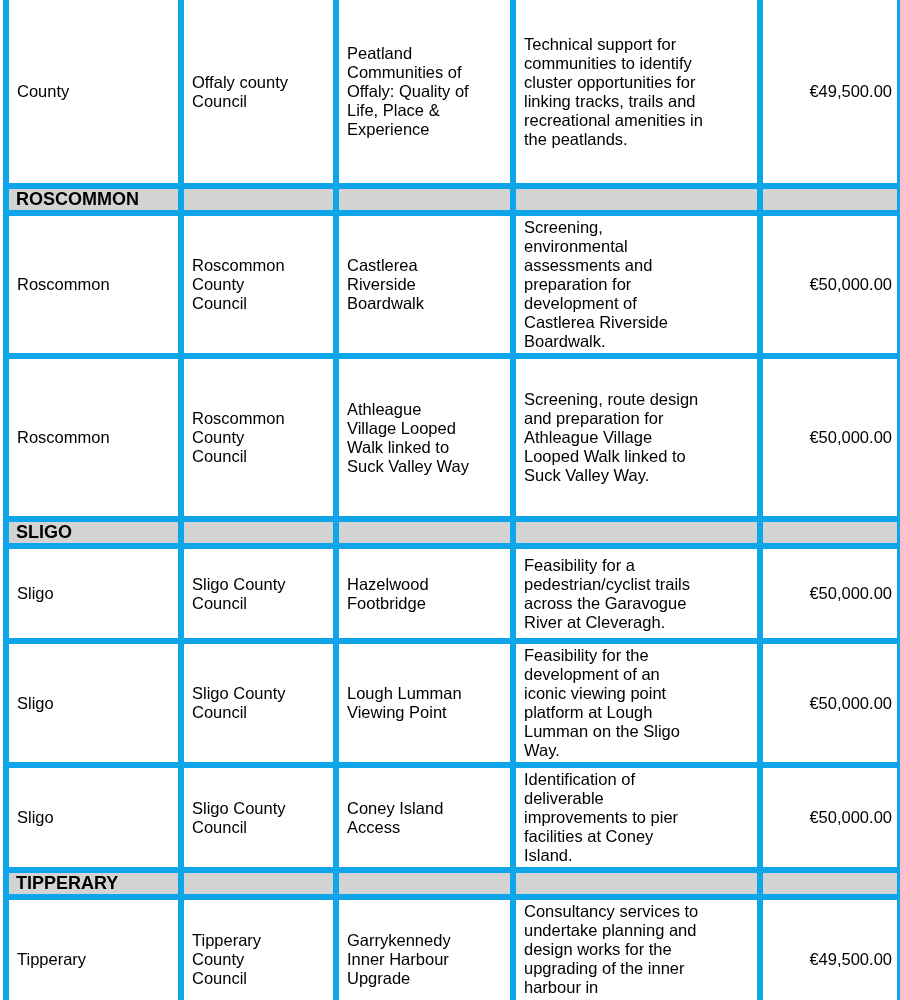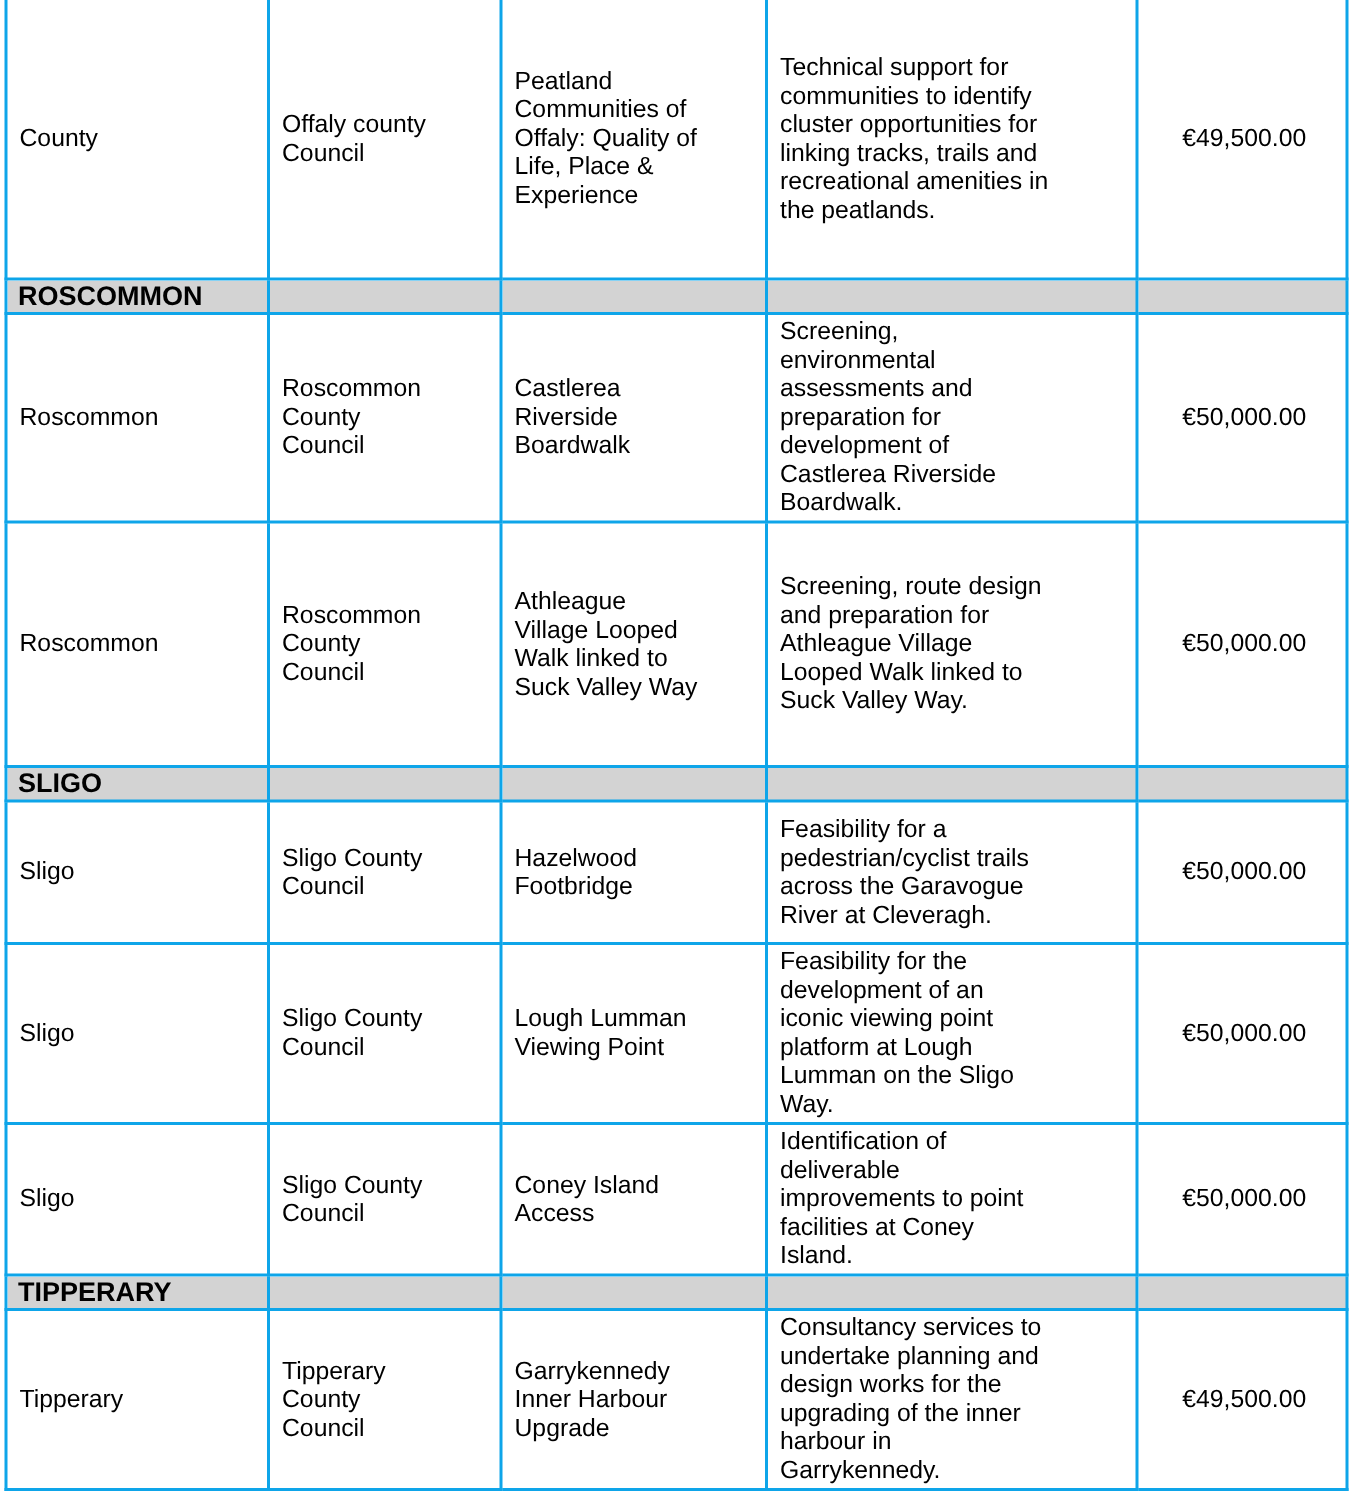--- a/index.html
+++ b/index.html
@@ -18,40 +18,40 @@
     height: 1000px;
   }
   table.grant-table {
     border-collapse: collapse;
     table-layout: fixed;
     margin-left: 3px;
     margin-top: 0;
     width: 894px;
   }
   table.grant-table td {
-    border: 2px solid #0ea5e9;
+    border: 6px solid #0ea5e9;
     vertical-align: middle;
     padding: 2px 5px 2px 8px;
     font-size: 16.5px;
     line-height: 19px;
     white-space: pre-line;
     overflow: hidden;
     box-sizing: border-box;
   }
   
   tr.cut-top td { border-top: none; }
   
   tr.section-row td {
     background: #d3d3d3;
     font-weight: bold;
     font-size: 18px;
     padding: 1px 5px 1px 7px;
     white-space: nowrap;
   }
-  td.c-amount { text-align: center; padding-left: 2px; padding-right: 2px; }
+  td.c-amount { text-align: right; padding-left: 2px; padding-right: 2px; }
   
   tr.h188 { height: 186px; }
   tr.hband { height: 22px; }
   tr.h137 { height: 137px; }
   tr.h163 { height: 163px; }
   tr.h95  { height: 95px; }
   tr.h117 { height: 117px; }
   tr.h96  { height: 96px; }
   tr.h116 { height: 116px; }
 </style>
@@ -167,21 +167,21 @@
       </tr>
 
       <tr class="h96">
         <td class="c-county">Sligo</td>
         <td class="c-council">Sligo County
 Council</td>
         <td class="c-project">Coney Island
 Access</td>
         <td class="c-desc">Identification of
 deliverable
-improvements to point
+improvements to pier
 facilities at Coney
 Island.</td>
         <td class="c-amount">€50,000.00</td>
       </tr>
 
       <tr class="hband section-row">
         <td>TIPPERARY</td>
         <td></td>
         <td></td>
         <td></td>

